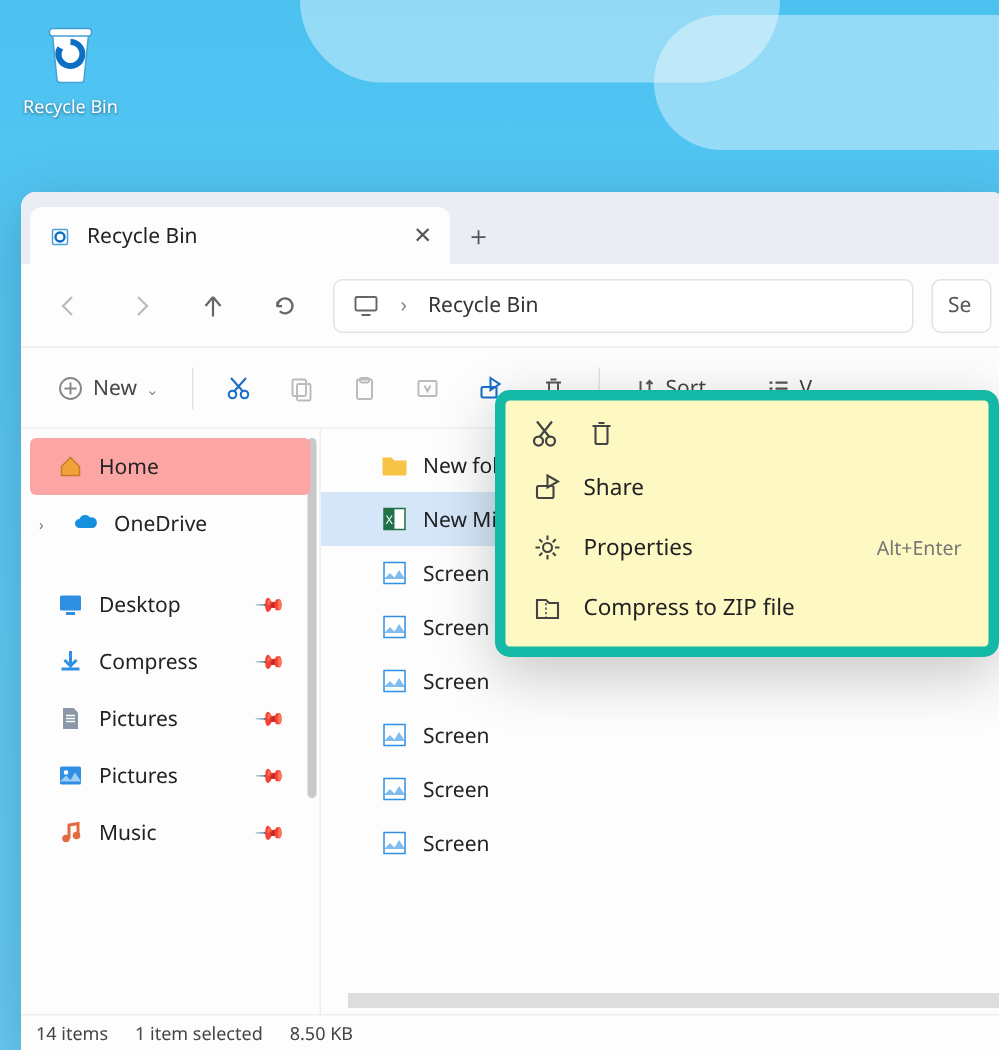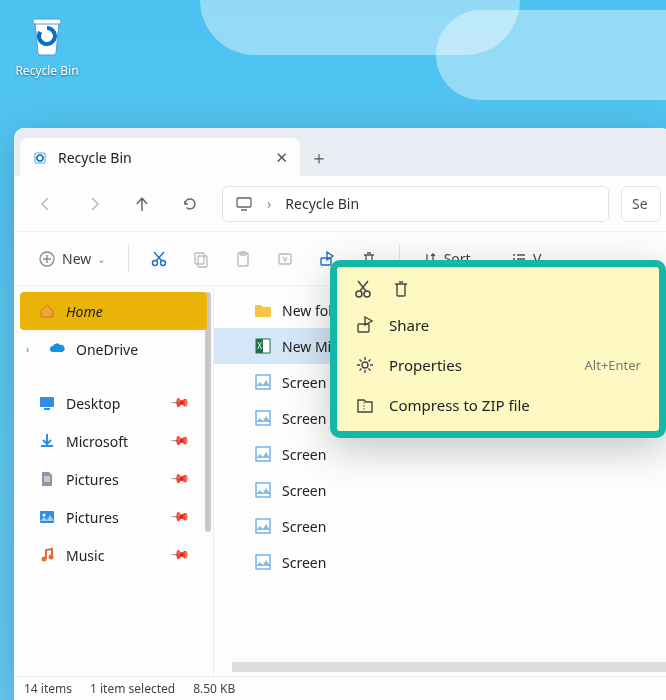--- a/index.html
+++ b/index.html
@@ -34,21 +34,21 @@
 
   .toolbar { height:54px; display:flex; align-items:center; gap:6px; padding:0 14px; border-bottom:1px solid #eee; font-size:14px; color:#333; }
   .tbtn { height:36px; padding:0 10px; display:flex; align-items:center; gap:6px; border-radius:4px; color:#444; }
   .ticon { width:36px; height:36px; display:flex; align-items:center; justify-content:center; color:#555; }
   .ticon.disabled { color:#bbb; }
   .tdiv { width:1px; height:28px; background:#e3e3e3; margin:0 6px; }
 
   .body { flex:1; display:flex; min-height:0; }
   .sidebar { width:200px; border-right:1px solid #eee; padding:6px 0; overflow:hidden; position:relative; }
   .side-item { height:38px; display:flex; align-items:center; gap:10px; padding:0 18px; font-size:14px; color:#222; border-radius:4px; margin:0 6px; position:relative; }
-  .side-item.selected { background:#eab308;font-style:italic; }
+  .side-item.selected { background:#fca5a5; }
   .side-item.sub { padding-left:28px; }
   .side-item .chev { position:absolute; left:6px; color:#777; font-size:10px; }
   .pin { margin-left:auto; color:#888; transform:rotate(45deg); font-size:13px; }
   .side-sep { height:16px; }
   .side-scroll { position:absolute; top:6px; right:2px; width:6px; height:240px; background:#c8c8c8; border-radius:3px; }
 
   .content { flex:1; position:relative; padding:6px 0; overflow:hidden; }
   .row { height:36px; display:flex; align-items:center; gap:10px; padding:0 18px 0 40px; font-size:14px; color:#222; }
   .row.sel { background:#d4e6f7; }
   .row .ficon { width:18px; height:18px; display:flex; align-items:center; justify-content:center; }
@@ -228,21 +228,21 @@
           </span>
         <span>Desktop</span>
         <span class="pin">📌</span>
       </div>
       <div class="side-item">
         <span>
             <svg width="18" height="18" viewBox="0 0 18 18">
               <path d="M9 2 v9 M5 8 l4 4 l4 -4 M3 14 h12" fill="none" stroke="#2F8FE3" stroke-width="2"></path>
             </svg>
           </span>
-        <span>Microsoft</span>
+        <span>Compress</span>
         <span class="pin">📌</span>
       </div>
       <div class="side-item">
         <span>
             <svg width="18" height="18" viewBox="0 0 18 18">
               <path d="M4 2 h7 l3 3 v11 h-10 z" fill="#8a97a6"></path>
               <path d="M6 7h6M6 9h6M6 11h6" stroke="#fff" stroke-width="1"></path>
             </svg>
           </span>
         <span>Pictures</span>

